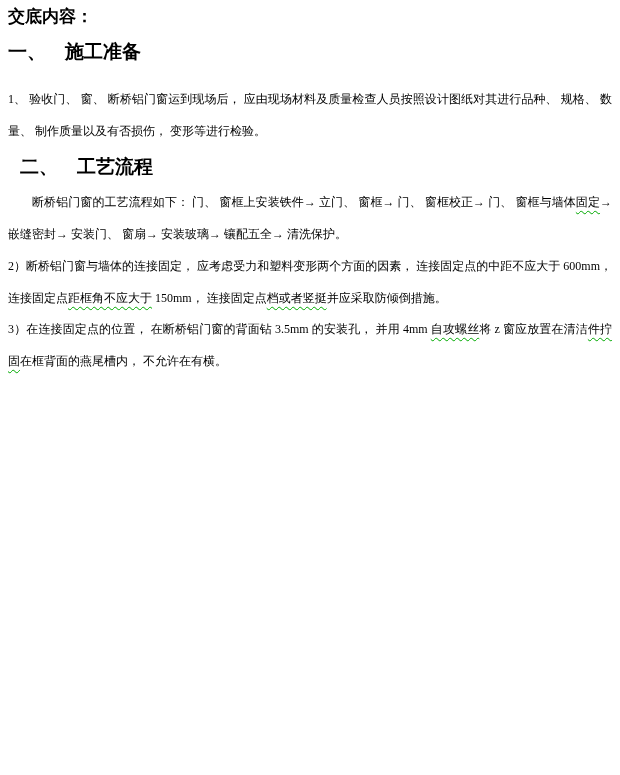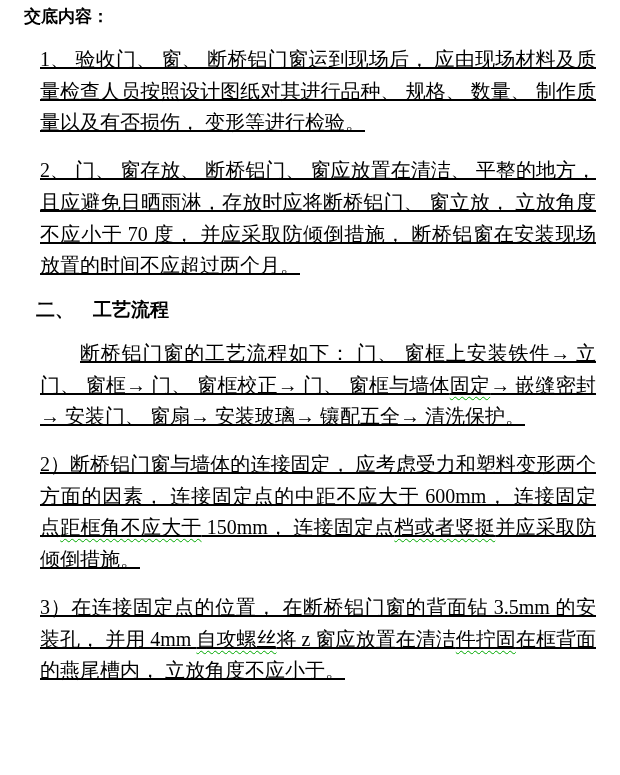--- a/index.html
+++ b/index.html
@@ -11,65 +11,64 @@
     width: 620px;
     height: 775px;
     overflow: hidden;
     color: #000000;
     font-family: "Liberation Serif", "DejaVu Serif", serif;
   }
   .page {
     box-sizing: border-box;
     width: 620px;
     height: 578px;
-    padding: 6px 8px 0 24px;
+    padding: 6px 8px 0 8px;
     background: #ffffff;
   }
   .doc-title {
     font-family: "Liberation Sans", "DejaVu Sans", sans-serif;
     font-weight: bold;
     font-size: 17px;
     line-height: 22px;
     margin: 0 0 12px 0;
   }
   .doc-heading {
     font-family: "Liberation Sans", "DejaVu Sans", sans-serif;
     font-weight: bold;
     font-size: 19px;
     line-height: 24px;
     margin: 0 0 20px 0;
   }
   .doc-heading.mid {
     margin: 8px 0 8px 12px;
   }
   .para {
-    font-size: 20px;
+    font-size: 12px;
     line-height: 31.7px;
-    margin: 16px;
+    margin: 0;
     text-align: justify;
     word-break: break-all;
-    text-decoration: underline;
   }
   .para.indent {
     text-indent: 2em;
   }
   .wavy {
     text-decoration-line: underline;
     text-decoration-style: wavy;
     text-decoration-color: #00a800;
     text-decoration-thickness: 1px;
     text-underline-offset: 4px;
   }
 </style>
 </head>
 <body>
 
 <div class="page">
   <h1 class="doc-title">交底内容：</h1>
   <div>
+      <h2 class="doc-heading">一、　施工准备</h2>
       <p class="para"><span>1、 验收门、 窗、 断桥铝门窗运到现场后， 应由现场材料及质量检查人员按照设计图纸对其进行品种、 规格、 数量、 制作质量以及有否损伤， 变形等进行检验。</span></p>
-      <p class="para"><span>2、 门、 窗存放、 断桥铝门、 窗应放置在清洁、 平整的地方， 且应避免日晒雨淋，存放时应将断桥铝门、 窗立放， 立放角度不应小于 70 度， 并应采取防倾倒措施， 断桥铝窗在安装现场放置的时间不应超过两个月。</span></p>
       <h2 class="doc-heading mid">二、　工艺流程</h2>
       <p class="para indent"><span>断桥铝门窗的工艺流程如下： 门、 窗框上安装铁件→ 立门、 窗框→ 门、 窗框校正→ 门、 窗框与墙体</span><span class="wavy">固定</span><span>→ 嵌缝密封→ 安装门、 窗扇→ 安装玻璃→ 镶配五全→ 清洗保护。</span></p>
       <p class="para"><span>2）断桥铝门窗与墙体的连接固定， 应考虑受力和塑料变形两个方面的因素， 连接固定点的中距不应大于 600mm， 连接固定点</span><span class="wavy">距框角不应大于</span><span> 150mm， 连接固定点</span><span class="wavy">档或者竖挺</span><span>并应采取防倾倒措施。</span></p>
-      <p class="para"><span>3）在连接固定点的位置， 在断桥铝门窗的背面钻 3.5mm 的安装孔， 并用 4mm </span><span class="wavy">自攻螺丝</span><span>将 z 窗应放置在清洁</span><span class="wavy">件拧固</span><span>在框背面的燕尾槽内， 立放角度不应小于。</span></p>
+      <p class="para"><span>3）在连接固定点的位置， 在断桥铝门窗的背面钻 3.5mm 的安装孔， 并用 4mm </span><span class="wavy">自攻螺丝</span><span>将 z 窗应放置在清洁</span><span class="wavy">件拧固</span><span>在框背面的燕尾槽内， 不允许在有横。</span></p>
     </div>
 </div>
 
 </body></html>

